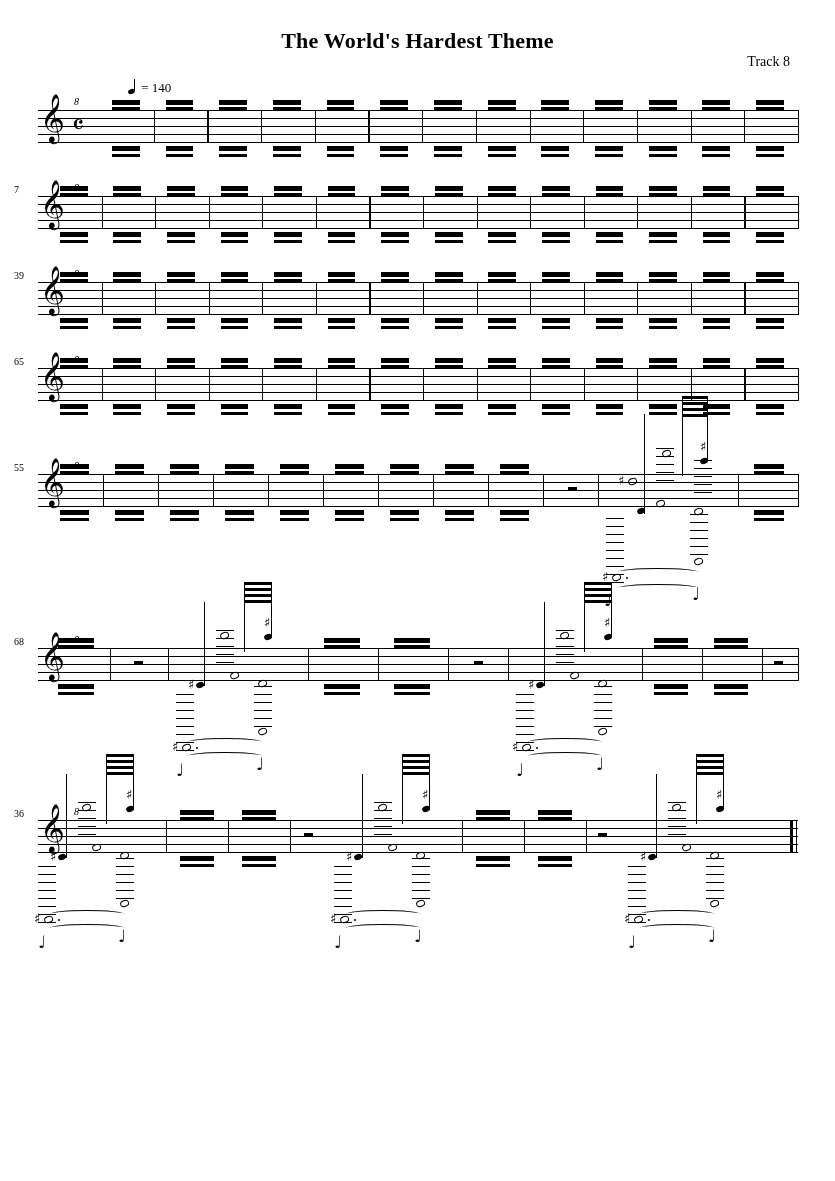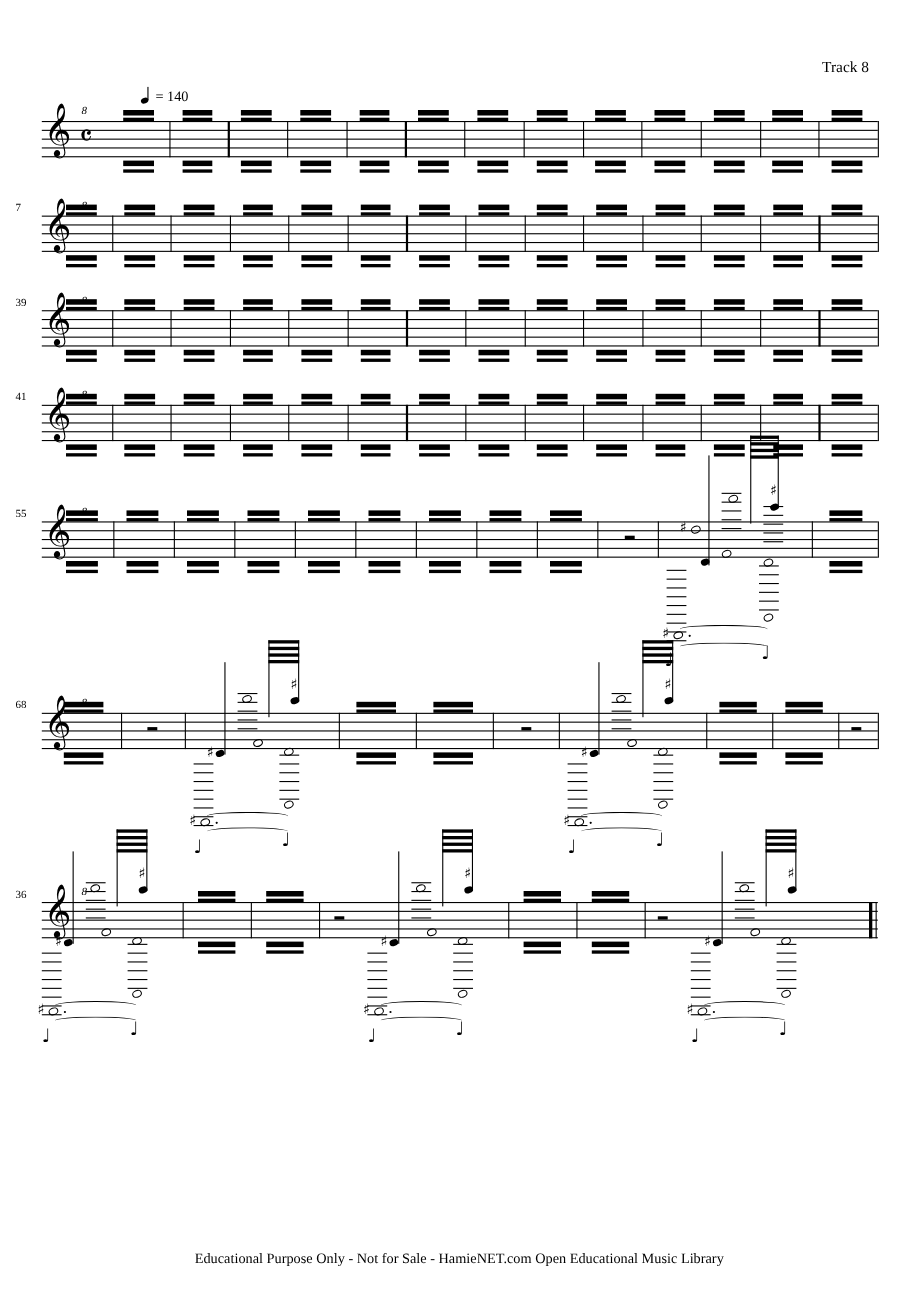--- a/index.html
+++ b/index.html
@@ -222,20 +222,21 @@
     text-align: center;
     font-size: 13px;
     font-family: "Liberation Serif", serif;
   }
 </style>
 </head>
 <body>
 
 <div class="page">
 
+  <div class="title">The World's Hardest Theme</div>
   <div class="track-label">Track 8</div>
 
   <div class="tempo">
     <span class="notehead"></span>
     <span>= 140</span>
   </div>
 
   <div class="system" id="sys1" style="top:110px;">
     <div class="staff">
       <div class="line"></div>
@@ -481,21 +482,21 @@
     </div>
 
   <div class="system" id="sys4" style="top:368px;">
     <div class="staff">
       <div class="line"></div>
         <div class="line"></div>
         <div class="line"></div>
         <div class="line"></div>
         <div class="line"></div>
     </div>
-    <div class="measure-num">41</div>
+    <div class="measure-num">65</div>
     <div class="ottava" style="left:36px;">8</div>
     <div class="clef">𝄞</div>
   <div class="restblock" style="left:21.785714285714285px;top:-10px;width:27.857142857142858px;height:5px;"></div>
       <div class="restblock" style="left:21.785714285714285px;top:-3px;width:27.857142857142858px;height:3px;"></div>
       <div class="restblock" style="left:21.785714285714285px;top:36px;width:27.857142857142858px;height:5px;"></div>
       <div class="restblock" style="left:21.785714285714285px;top:44px;width:27.857142857142858px;height:3px;"></div>
       <div class="restblock" style="left:75.35714285714286px;top:-10px;width:27.857142857142858px;height:5px;"></div>
       <div class="restblock" style="left:75.35714285714286px;top:-3px;width:27.857142857142858px;height:3px;"></div>
       <div class="restblock" style="left:75.35714285714286px;top:36px;width:27.857142857142858px;height:5px;"></div>
       <div class="restblock" style="left:75.35714285714286px;top:44px;width:27.857142857142858px;height:3px;"></div>
@@ -960,15 +961,14 @@
       <div class="ledger" style="left:668px;top:70px;width:18px;"></div>
       <div class="ledger" style="left:668px;top:78px;width:18px;"></div>
       <div class="nhead-open" style="left:672px;top:80px;"></div>
       <div class="rest-q" style="left:670px;top:108px;">♩</div>
       <div class="tie" style="left:602px;top:104px;width:74px;"></div>
       <div class="tie" style="left:602px;top:90px;width:74px;"></div>
       <div class="barline" style="left:758px;"></div>
       <div class="barline" style="left:752px;width:3px;"></div>
     </div>
 
-  <div class="footer-note">Educational Purpose Only - Not for Sale - HamieNET.com Open Educational Music Library</div>
 
 </div>
 
 </body></html>

